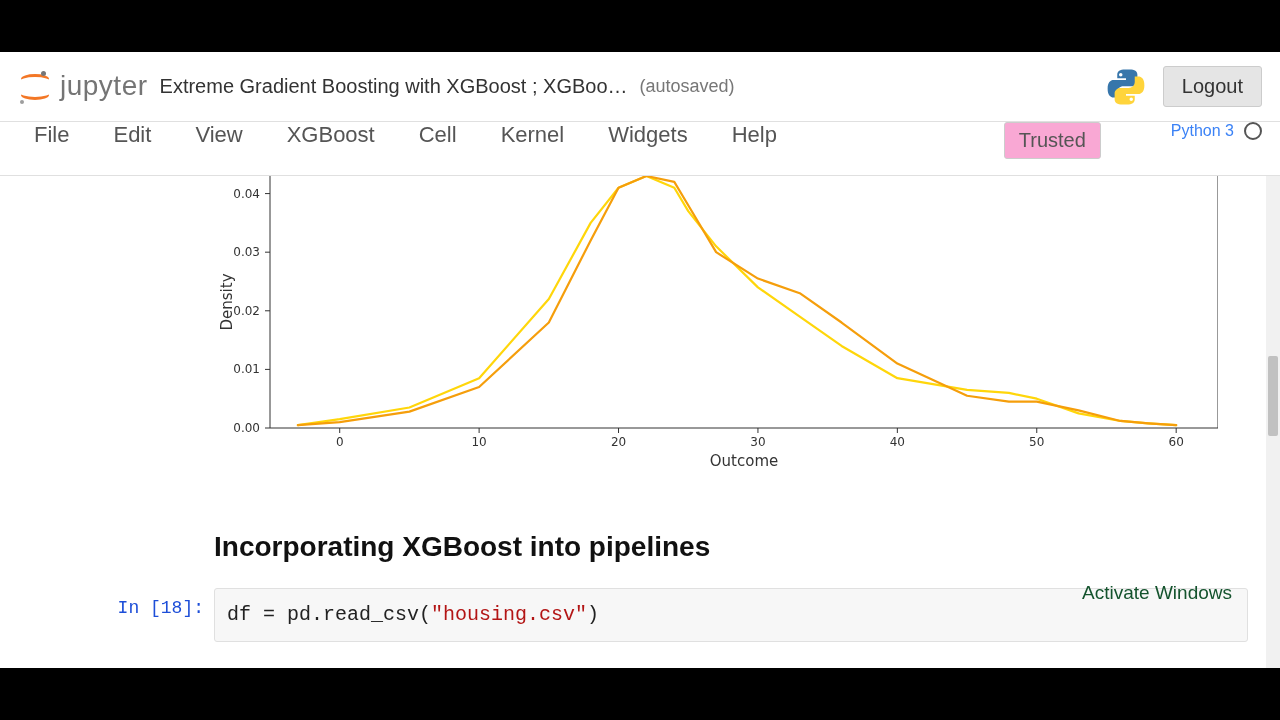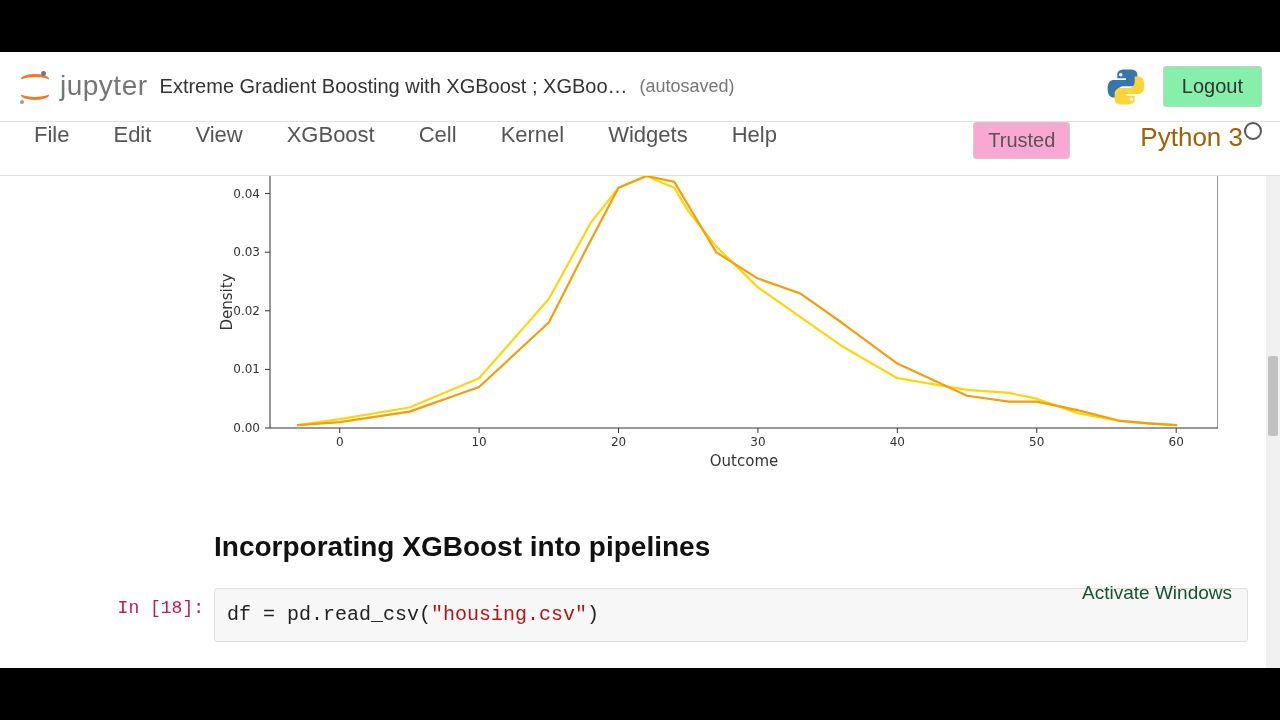--- a/index.html
+++ b/index.html
@@ -15,39 +15,39 @@
   .jupyter-logo .icon .arc-t::after{content:"";position:absolute;width:32px;height:10px;border-radius:50%;background:#fff;top:3px;left:-2px;}
   .jupyter-logo .icon .arc-b { position:absolute; width:28px;height:10px;border-radius:50%;background:#f37726;bottom:4px;left:3px;}
   .jupyter-logo .icon .arc-b::after{content:"";position:absolute;width:32px;height:10px;border-radius:50%;background:#fff;bottom:3px;left:-2px;}
   .jupyter-logo .icon .dot2 { position:absolute; width:4px;height:4px;border-radius:50%;background:#9e9e9e;bottom:0;left:2px;}
   .jupyter-logo .word { font-size: 28px; color: #757575; font-weight: 400; letter-spacing: 0.5px; }
   .nb-title { font-size: 20px; color: #333; margin-right: 12px; white-space: nowrap; overflow: hidden; text-overflow: ellipsis; max-width: 740px; flex-shrink: 1; }
   .autosave { font-size: 18px; color: #777; }
   .spacer { flex: 1; }
   .python-icon { width: 42px; height: 42px; margin: 0 16px; }
   .python-icon svg { width: 100%; height: 100%; }
-  .logout-btn { padding: 8px 18px; border: 1px solid #ccc; border-radius: 3px; background: #86efac; font-size: 20px; color: #333; cursor: pointer; }
+  .logout-btn { padding: 8px 18px; border: 1px solid #ccc; border-radius: 3px; background: #e5e5e5; font-size: 20px; color: #333; cursor: pointer; }
 
   .menubar { display: flex; align-items: flex-start; padding: 0 18px; height: 54px; border-bottom: 1px solid #e0e0e0; }
   .menubar .menu-item { font-size: 22px; color: #555; padding: 0 22px; cursor: pointer; }
   .menubar .menu-item:first-child { padding-left: 16px; }
   .trusted { border: 1px solid #ccc; border-radius: 3px; padding: 6px 14px; font-size: 20px; color: #555; background:#f9a8d4; margin-right: 70px; }
-  .kernel-name { font-size: 26px; color: #a16207; margin-right: 1px; }
+  .kernel-name { font-size: 16px; color: #3b82f6; margin-right: 10px; }
   .kernel-circle { width: 18px; height: 18px; border: 2px solid #555; border-radius: 50%; display: inline-block; vertical-align: middle; }
 
   .notebook-area { position: absolute; top: 176px; bottom: 52px; left: 0; right: 0; overflow: hidden; background: #fff; }
   .output-area { position: absolute; left: 214px; top: 0; width: 1004px; }
 
   .chart-svg { width: 1004px; height: 290px; display: block; }
   .chart-svg text { font-family: "DejaVu Sans", Arial, sans-serif; }
 
   .md-heading { position: absolute; left: 214px; top: 355px; font-size: 28px; font-weight: 700; color: #111; }
 
   .code-cell { position: absolute; left: 94px; top: 412px; right: 32px; display: flex; align-items: flex-start; }
-  .prompt { width: 120px; text-align: right; font-family: Menlo, Monaco, "Courier New", monospace; font-size: 18px; color: #be185d; padding: 10px 10px 0 0; white-space: pre; }
+  .prompt { width: 120px; text-align: right; font-family: Menlo, Monaco, "Courier New", monospace; font-size: 18px; color: #1d4ed8; padding: 10px 10px 0 0; white-space: pre; }
   .input-box { flex: 1; border: 1px solid #e0e0e0; border-radius: 3px; background: #f7f7f7; padding: 10px 12px; font-family: Menlo, Monaco, "Courier New", monospace; font-size: 20px; line-height: 1.6; min-height: 50px; }
   .tok-var { color: #222; }
   .tok-str { color: #b31515; }
 
   .watermark { position: absolute; right: 48px; bottom: 64px; text-align: left; color: #9e9e9e; }
   .watermark .wm-title { font-size: 19px; color: #14532d; }
   .watermark .wm-sub { font-size: 15px; color: #a0a0a0; }
 
   .scrollbar-v { position:absolute; right:0; top:176px; bottom:52px; width:14px; background:#f1f1f1; }
   .scrollbar-v .thumb { position:absolute; left:2px; right:2px; top:180px; height:80px; background:#c1c1c1; border-radius:2px; }

